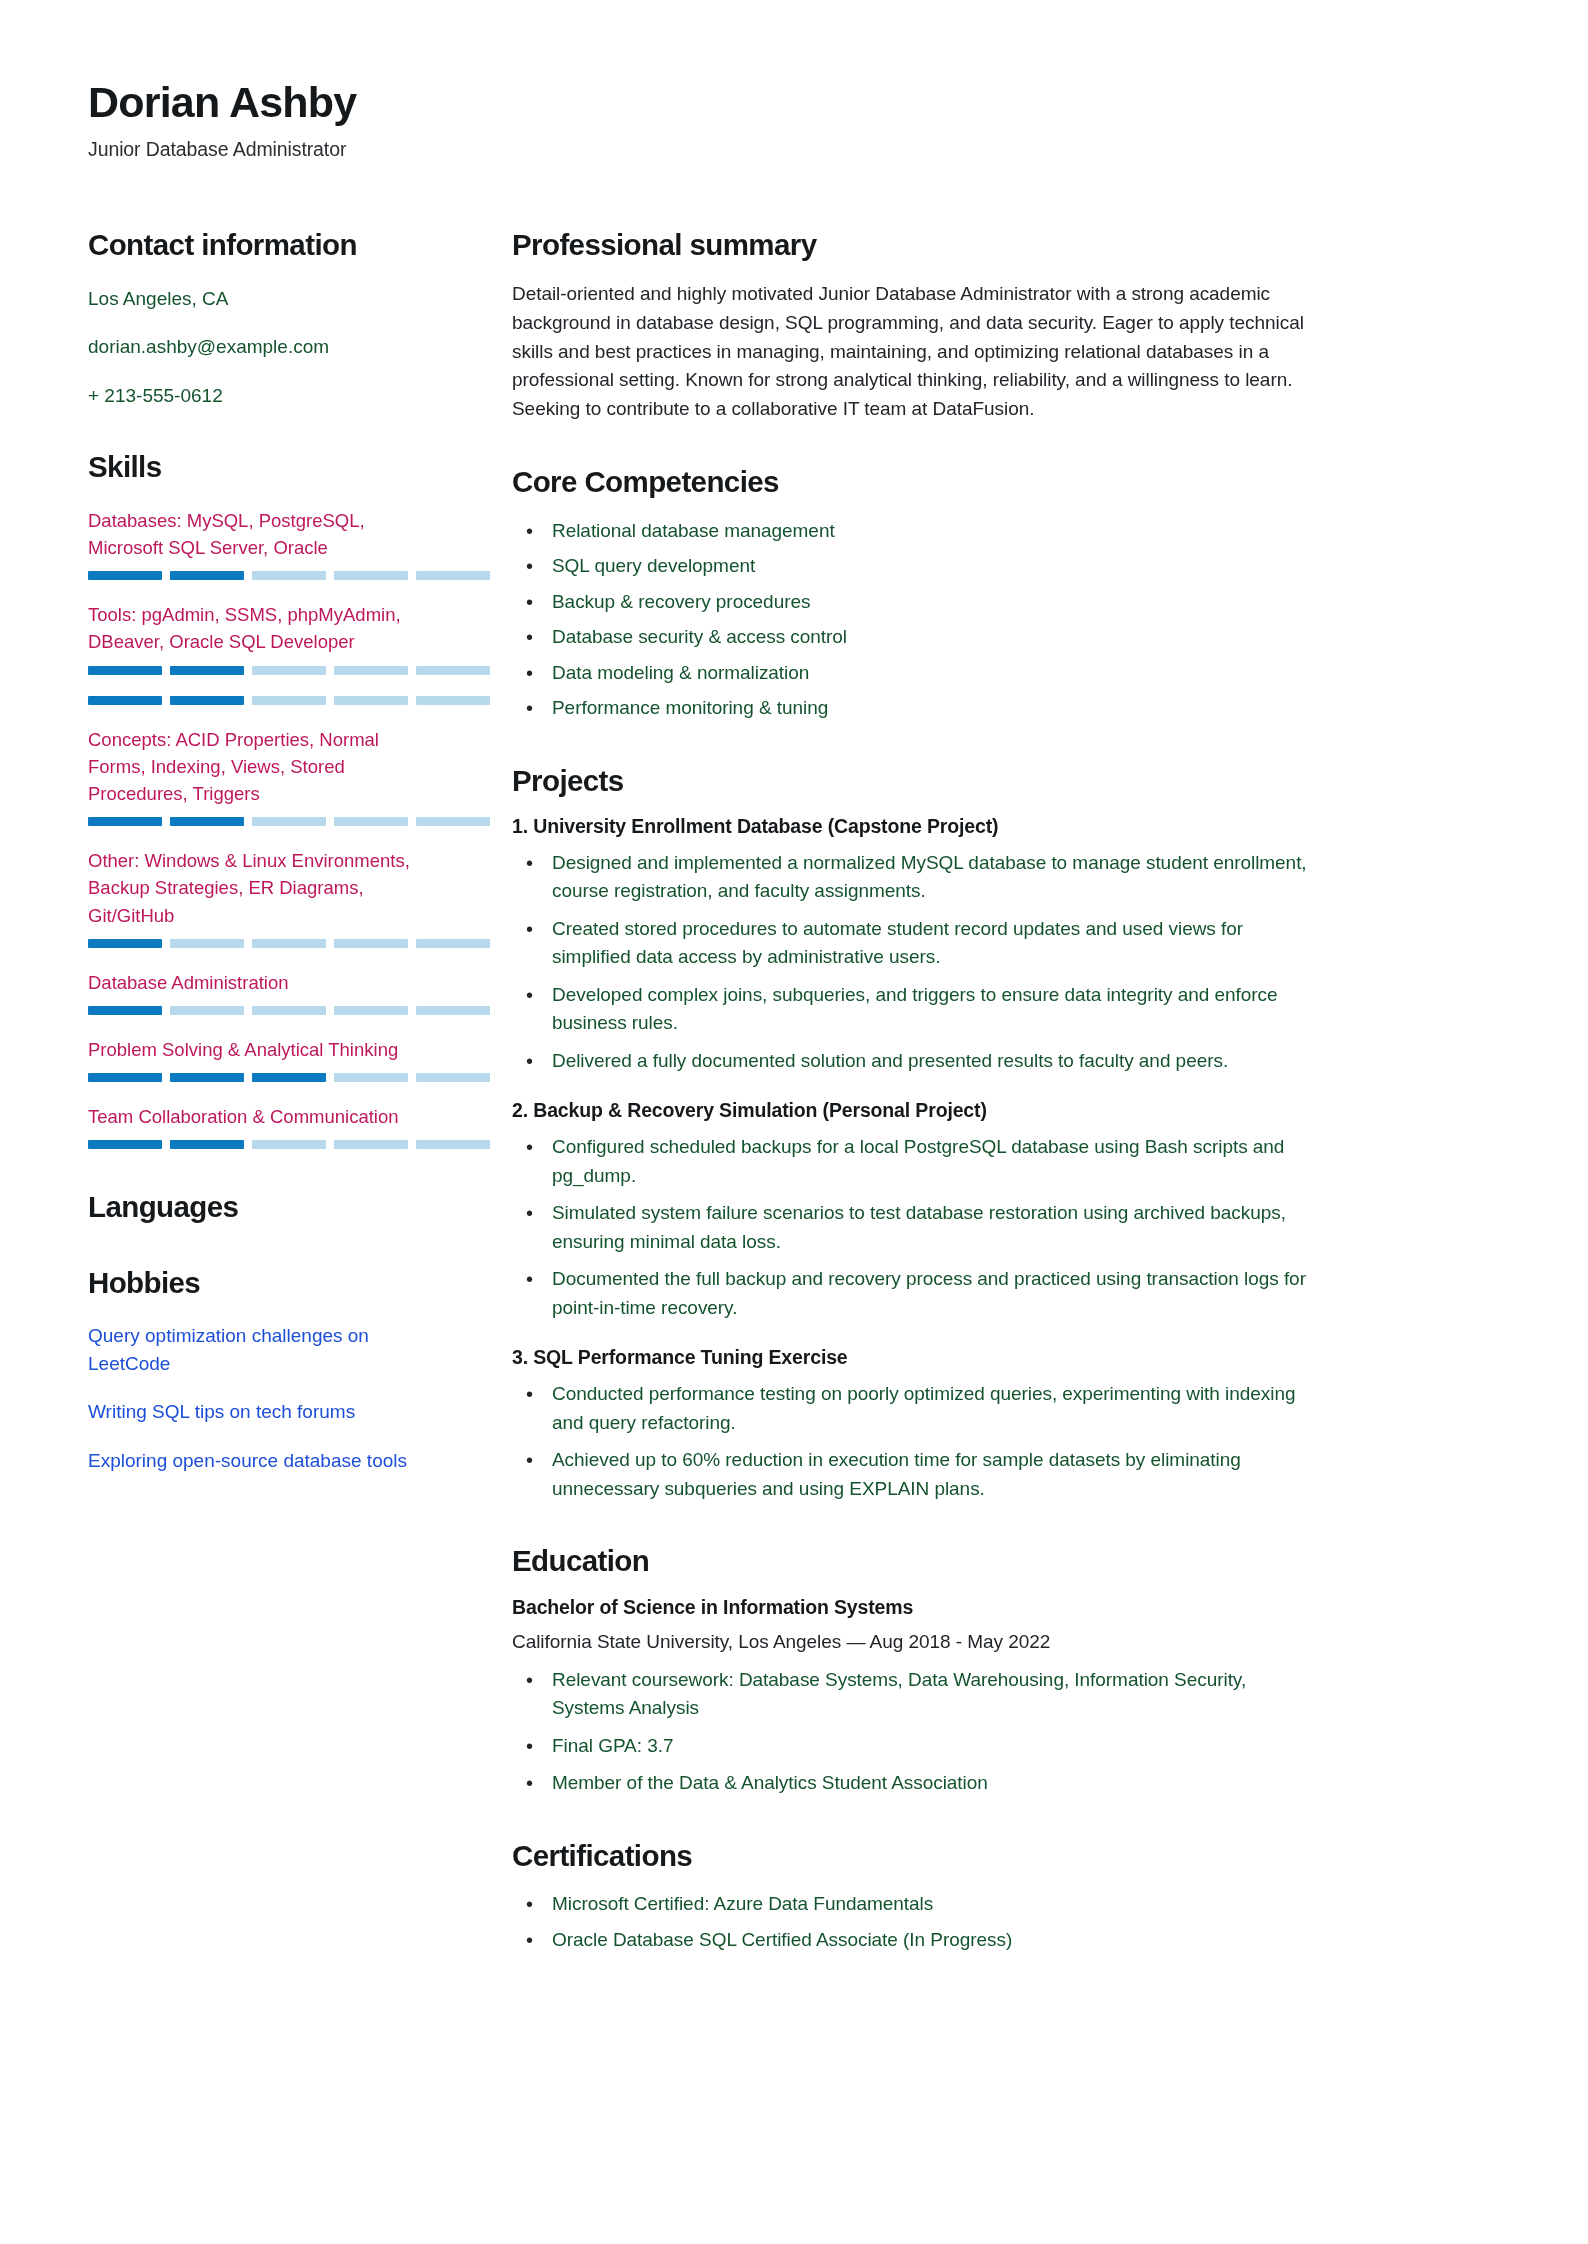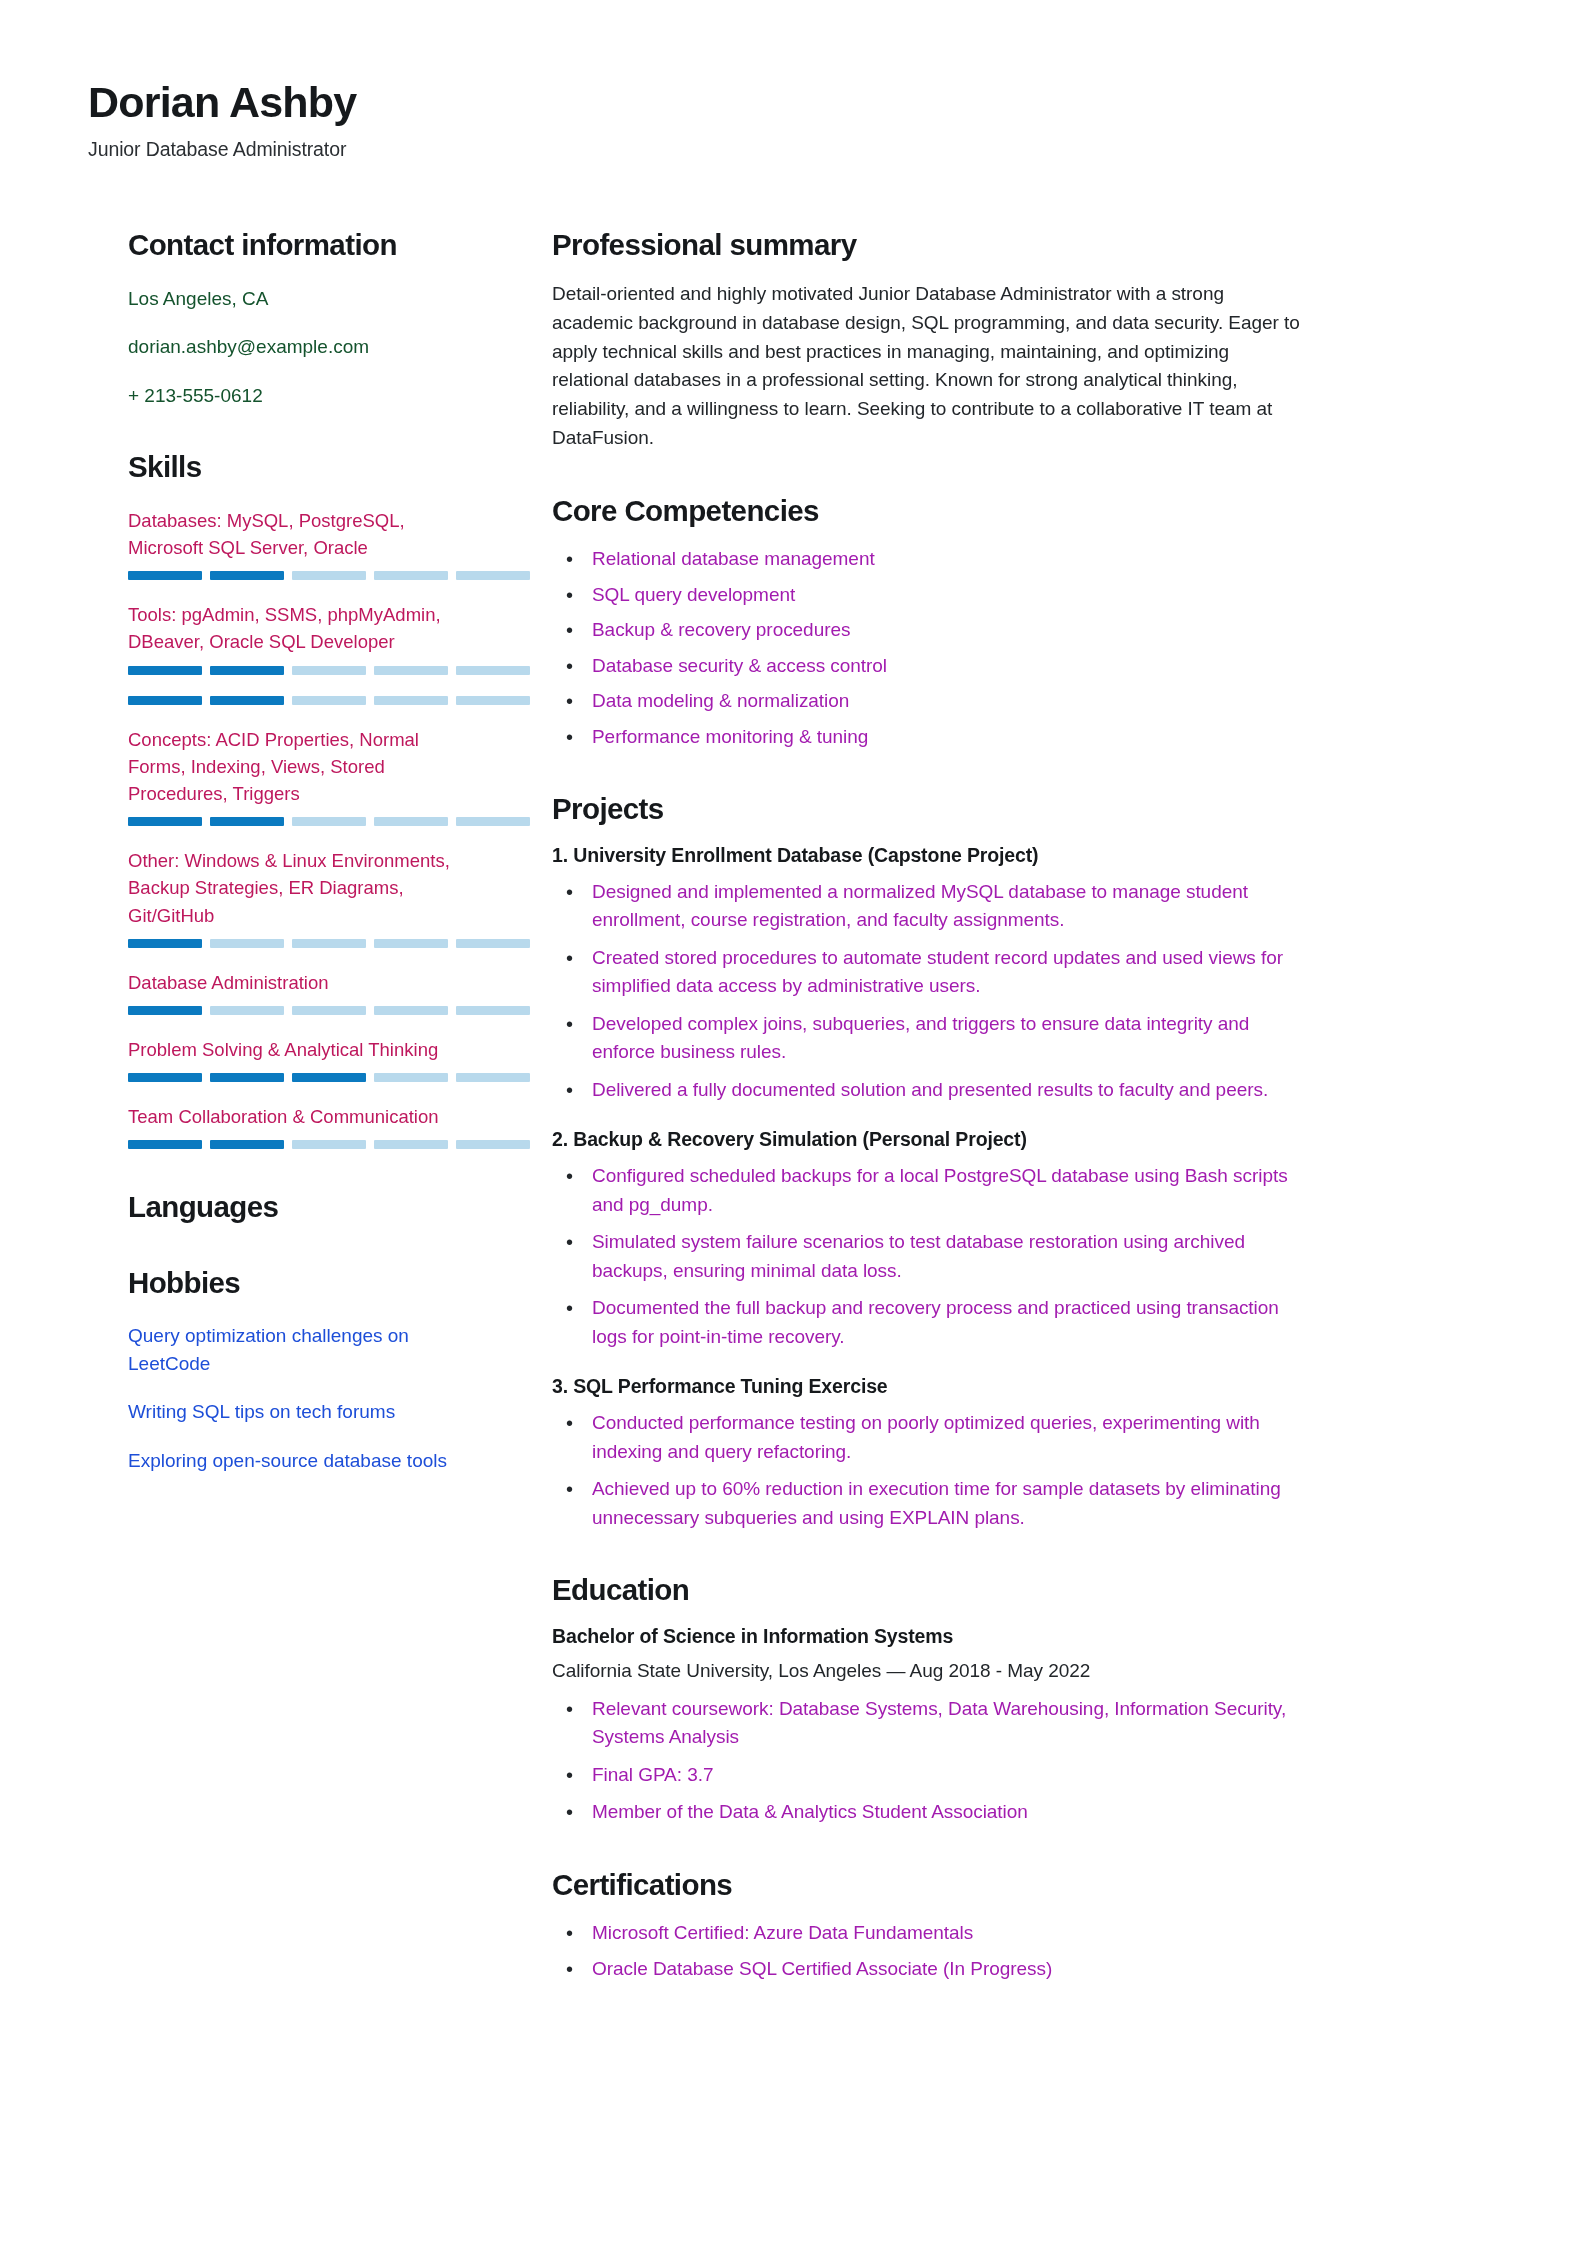--- a/index.html
+++ b/index.html
@@ -42,21 +42,21 @@
     letter-spacing: -0.1px;
   }
 
   
   .columns {
     display: flex;
     align-items: flex-start;
     gap: 0px;
   }
 
-  .col-left  { width: 410px; flex: 0 0 410px; padding-right: 62px; margin-left: 40px; }
+  .col-left  { width: 410px; flex: 0 0 410px; padding-right: 62px; }
   .col-right { flex: 1 1 auto; padding-left: 14px; }
 
   
   h2.section-title {
     font-size: 29.5px;
     font-weight: 700;
     letter-spacing: -0.6px;
     color: #16191c;
     line-height: 1.2;
   }
@@ -131,21 +131,21 @@
     list-style: none;
     margin: 0;
     padding: 0;
   }
 
   ul.bullets li {
     position: relative;
     padding-left: 40px;
     font-size: 19px;
     line-height: 1.5;
-    color: #a21caf;
+    color: #14532d;
     margin-bottom: 9px;
     letter-spacing: -0.05px;
   }
   ul.bullets li:last-child { margin-bottom: 0; }
 
   ul.bullets li::before {
     content: "\2022";
     position: absolute;
     left: 14px;
     top: -1px;

